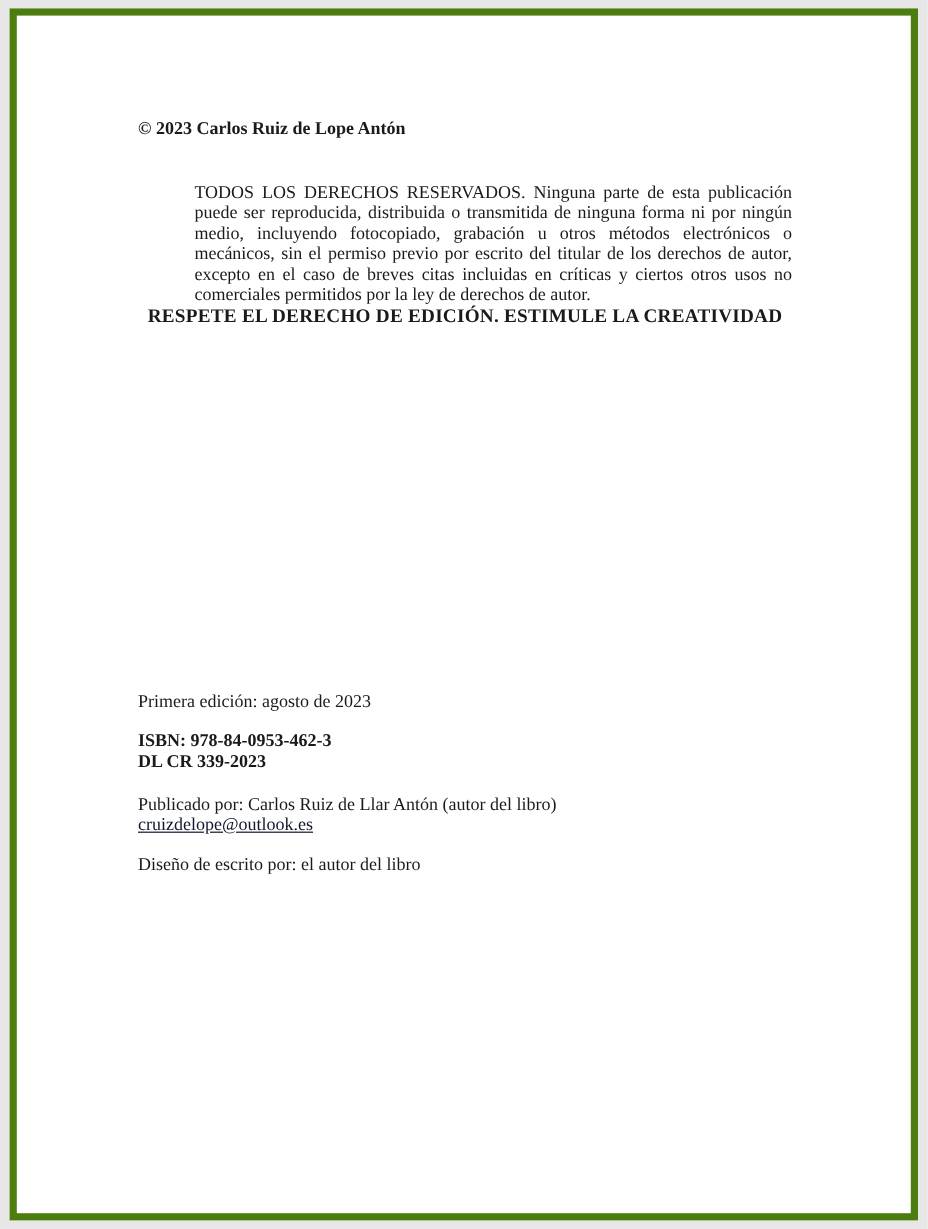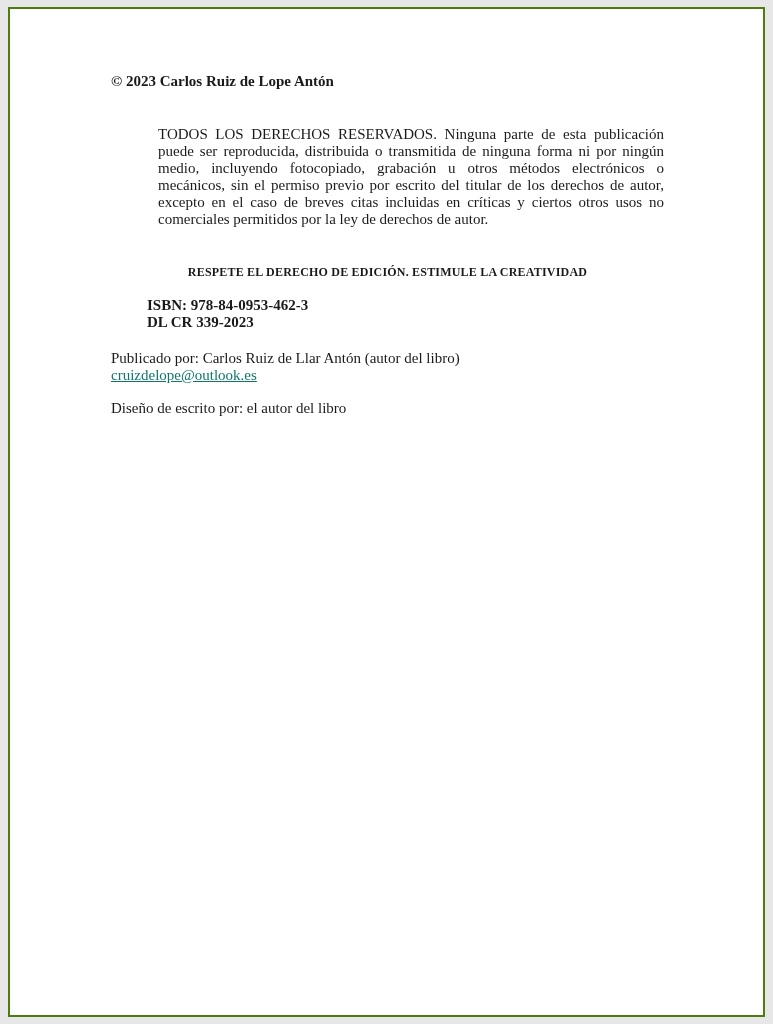--- a/index.html
+++ b/index.html
@@ -17,50 +17,48 @@
     height: 1024px;
     box-sizing: border-box;
     padding: 7px 8px;
     background: #e7e7e7;
   }
   .page {
     width: 100%;
     height: 100%;
     box-sizing: border-box;
     background: #ffffff;
-    border: 2px solid #4d7c0f;
-    padding: 64px 99px 0 101px;
+    border: 6px solid #4d7c0f;
+    padding: 87px 99px 0 101px;
     overflow: hidden;
     color: #1a1a1a;
     font-size: 15px;
     line-height: 17px;
   }
   p { margin: 0; }
   .copyright {
     font-weight: bold;
   }
   .rights {
     margin-top: 36px;
     text-align: justify;
     margin-left: 47px;
   }
   .respect {
-    margin-top: 36px;
     text-align: center;
     font-weight: bold;
-    font-size: 12px;
+    font-size: 16px;
     letter-spacing: 0.2px;
   }
   .edition {
     margin-top: 305px;
   }
   .ids-block {
     margin-top: 16px;
     font-weight: bold;
-    margin-left: 36px;
   }
   .publisher-block {
     margin-top: 19px;
   }
   .printer-block {
     margin-top: 16px;
   }
   a.email {
     text-decoration: underline;
   }
@@ -70,29 +68,30 @@
 
 <div class="frame">
   <div class="page">
 
     <p class="copyright">© 2023 Carlos Ruiz de Lope Antón</p>
 
     <p class="rights">TODOS LOS DERECHOS RESERVADOS. Ninguna parte de esta publicación puede ser reproducida, distribuida o transmitida de ninguna forma ni por ningún medio, incluyendo fotocopiado, grabación u otros métodos electrónicos o mecánicos, sin el permiso previo por escrito del titular de los derechos de autor, excepto en el caso de breves citas incluidas en críticas y ciertos otros usos no comerciales permitidos por la ley de derechos de autor.</p>
 
     <p class="respect">RESPETE EL DERECHO DE EDICIÓN. ESTIMULE LA CREATIVIDAD</p>
 
+    <p class="edition">Primera edición: agosto de 2023</p>
 
     <div class="ids-block">
       <p><span>ISBN:</span> <span>978-84-0953-462-3</span></p>
       <p>DL CR 339-2023</p>
     </div>
 
     <div class="publisher-block">
       <p>Publicado por: Carlos Ruiz de Llar Antón (autor del libro)</p>
-      <p><a class="email" href="#" style="color: #0f766e;">cruizdelope@outlook.es</a></p>
+      <p><a class="email" href="#" style="color: #0f172a;">cruizdelope@outlook.es</a></p>
     </div>
 
     <div class="printer-block">
       <p>Diseño de escrito por: el autor del libro</p>
     </div>
 
   </div>
 </div>
 
 </body></html>

